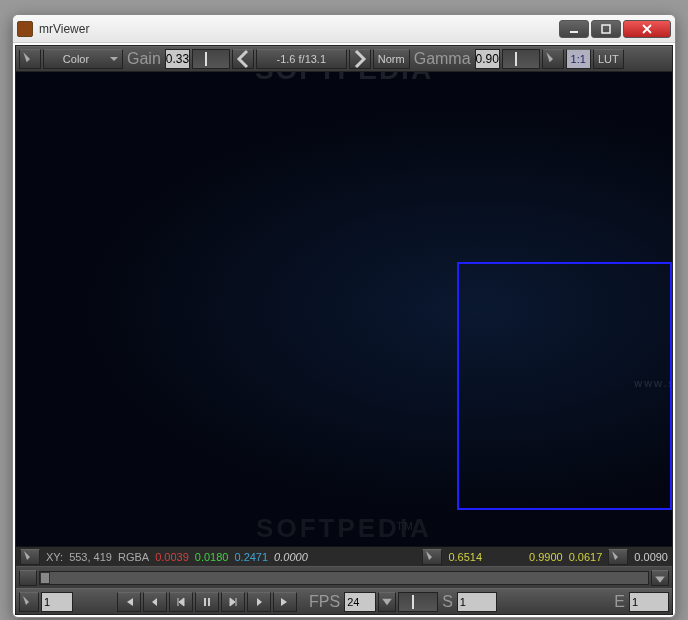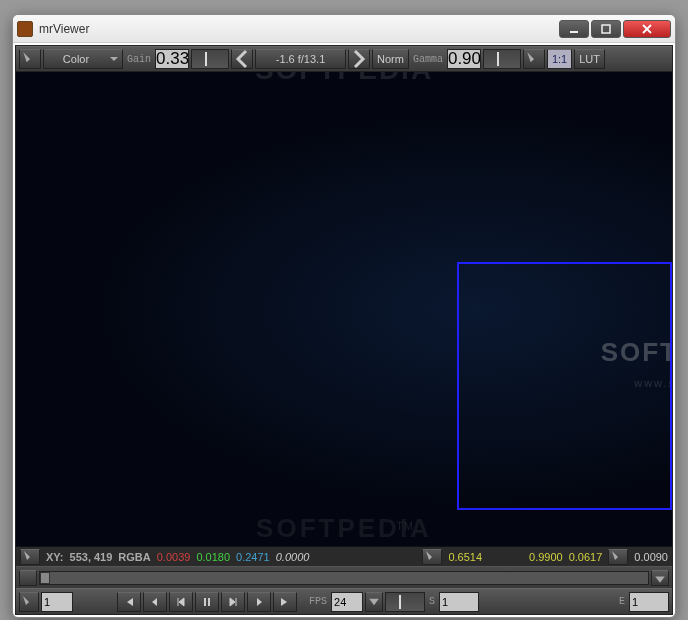--- a/index.html
+++ b/index.html
@@ -37,24 +37,24 @@
 .tb-btn {
   height: 20px; background: linear-gradient(#585858,#383838);
   border: 1px solid #222; border-top-color: #666;
   display: flex; align-items: center; justify-content: center;
   color: #ccc; cursor: pointer; padding: 0 4px; font-size: 11px;
 }
 .tb-btn.icon { width: 22px; padding: 0; }
 .tb-dropdown { position: relative; padding-right: 18px; }
 .tb-dropdown::after { content: ''; position: absolute; right: 4px; top: 50%; margin-top: -2px; border: 4px solid transparent; border-top-color: #aaa; }
 .tb-input {
-  height: 20px; width: 34px; background: #c8c8c8; border: 1px solid #222;
-  font-size: 17px; text-align: center; color: #000;
-}
-.tb-label { padding: 0 2px; font-size: 10px; color: #999; font-family: Liberation Mono, monospace; }
+  height: 20px; width: 25px; background: #c8c8c8; border: 1px solid #222;
+  font-size: 12px; text-align: center; color: #000;
+}
+.tb-label { padding: 0 2px; font-size: 16px; color: #999; }
 .tb-slider { width: 38px; height: 20px; background: linear-gradient(#444,#555); border: 1px solid #222; position: relative; }
 .tb-slider::after { content: ''; position: absolute; top: 2px; bottom: 2px; width: 2px; background: #ddd; left: 35%; }
 
 .viewport {
   flex: 1; background: radial-gradient(ellipse at 70% 50%, #0a1830 0%, #030610 60%);
   position: relative; overflow: hidden;
 }
 .watermark {
   position: absolute; font-size: 28px; font-weight: bold;
   color: rgba(180,180,180,0.15); letter-spacing: 2px;
@@ -63,21 +63,21 @@
   position: absolute; border: 2px solid #2020ff;
   right: 0; top: 190px; width: 215px; height: 248px;
 }
 
 .info-bar {
   height: 20px; background: #2a2a2a; border-top: 1px solid #111;
   display: flex; align-items: center; gap: 6px; padding: 0 4px;
   font-size: 11px; font-family: 'Courier New', monospace;
 }
 .info-bar .tb-btn.icon { width: 20px; height: 16px; }
-.info-xy { color: #aaa; font-weight: bold; }
+.info-xy { color: #aaa; }
 .info-r { color: #d04040; }
 .info-g { color: #40d040; }
 .info-b { color: #40a0d0; }
 .info-a { color: #ccc; font-style: italic; }
 .info-h { color: #d0d040; }
 .info-s { color: #d0d040; padding-left: 41px; }
 .info-v { color: #d0d040; }
 .info-l { color: #ccc; }
 .info-gap { flex: 1; }
 
@@ -167,21 +167,20 @@
       <div class="tb-btn" style="background:#b0b0c0;color:#226">
           <span>1:1</span>
         </div>
       <div class="tb-btn">
           <span>LUT</span>
         </div>
     </div>
 
     <div class="viewport">
       <div class="watermark" style="top:-18px; left:50%; transform:translateX(-50%)">SOFTPEDIA</div>
-      <div class="watermark" style="top:265px; right:-6px; color:rgba(200,200,200,0.3); font-size:26px">SOFT</div>
       <div class="watermark" style="top:305px; right:-4px; font-size:11px; font-weight:normal; color:rgba(150,150,150,0.25)">www.s</div>
       <div class="selection-box"></div>
       <div class="bg-watermark" style="bottom:2px">SOFTPEDIA</div>
       <div class="watermark" style="bottom:14px; left:58%; font-size:10px; font-weight:normal">TM</div>
     </div>
 
     <div class="info-bar">
       <div class="tb-btn icon">
           <svg viewBox="0 0 12 12">
             <path d="M2 2 L6 6 L4 8 L2 2" fill="#aaa"></path>

